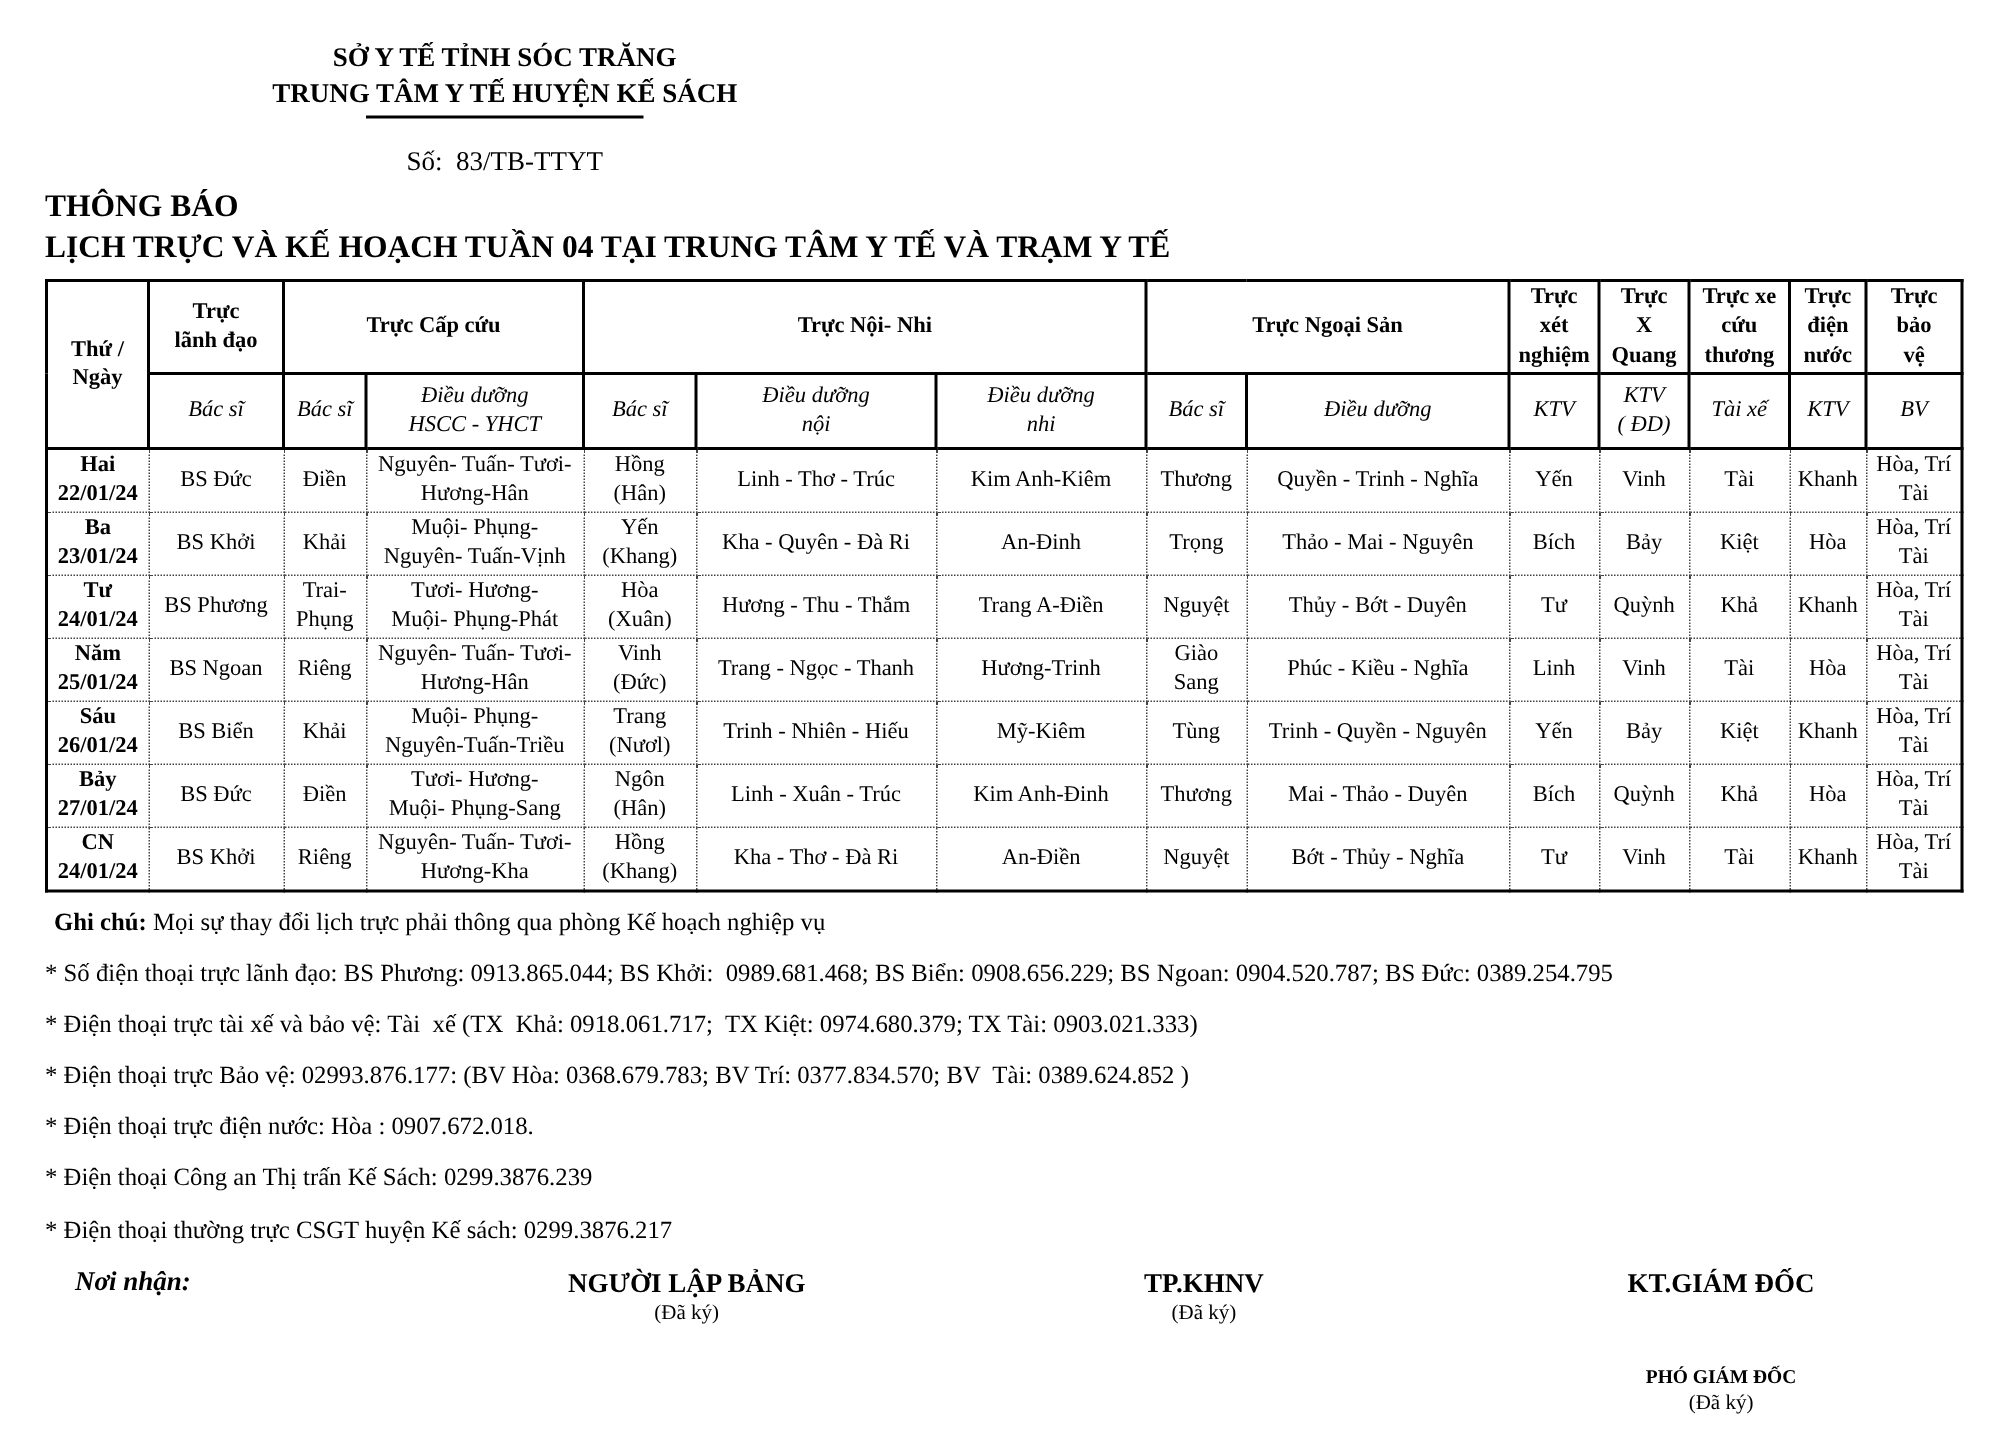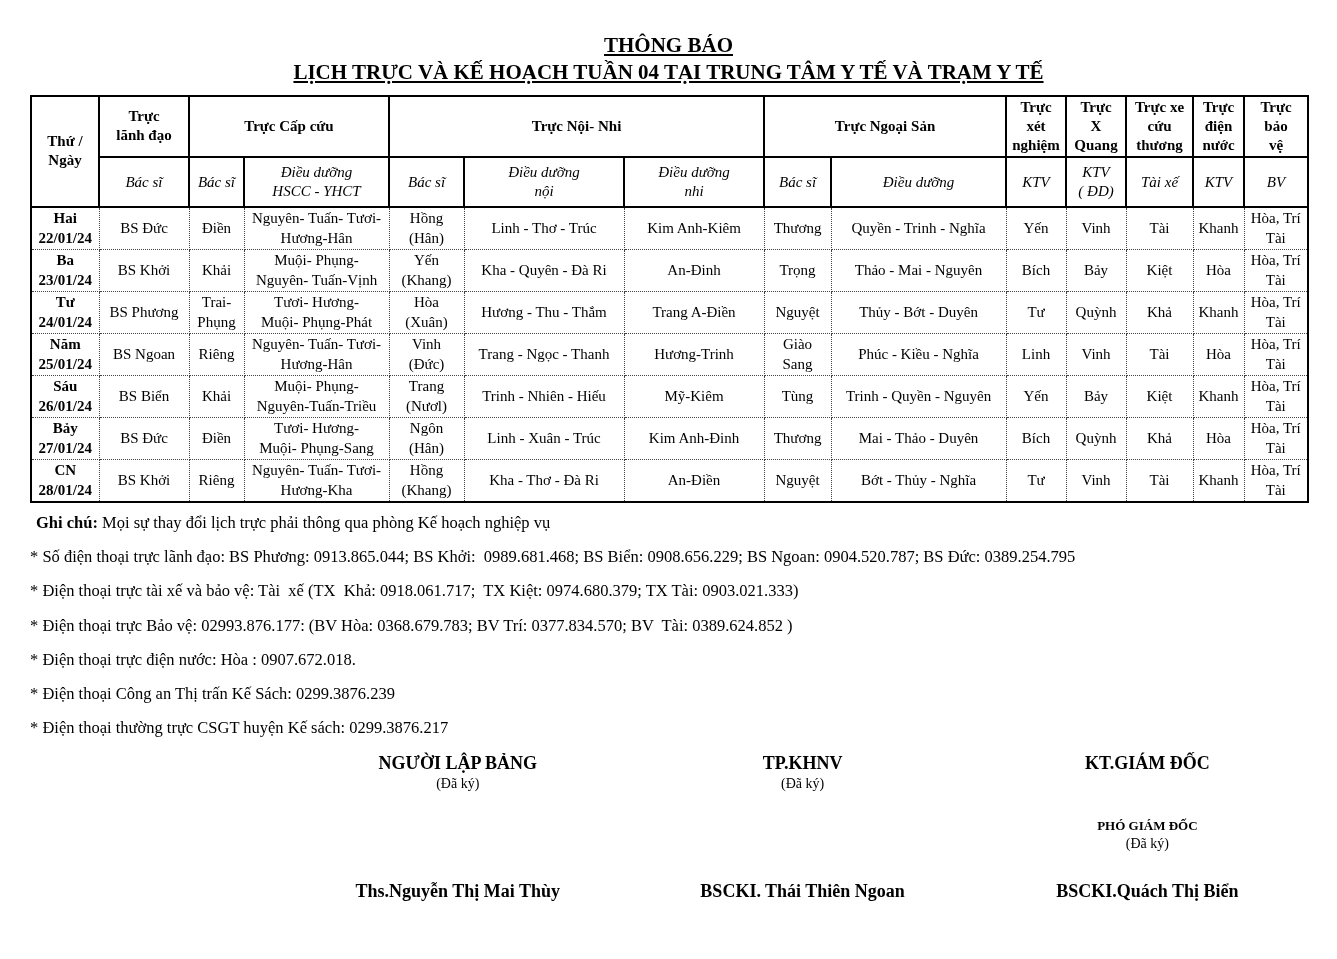--- a/index.html
+++ b/index.html
@@ -15,21 +15,21 @@
   .lh-right{width:52%;text-align:center;}
   .lh-line1{font-weight:bold;font-size:18px;line-height:1.35;}
   .lh-line2{font-weight:bold;font-size:18px;line-height:1.35;}
   .rule{height:0;border-top:2px solid #000;margin:2px auto 0 auto;}
   .rule-left{width:185px;}
   .rule-right{width:255px;}
   .doc-number{font-size:18px;margin-top:18px;white-space:pre-wrap;}
   .date-line{font-size:18px;font-style:italic;font-weight:bold;margin-top:14px;white-space:pre-wrap;}
 
   
-  .title-block{text-align:center;margin-top:6px;text-decoration:underline;}
+  .title-block{text-align:left;margin-top:6px;}
   .title1{font-weight:bold;font-size:21px;line-height:1.3;}
   .title2{font-weight:bold;font-size:21px;line-height:1.3;}
 
   
   table.schedule{
     border-collapse:collapse;table-layout:fixed;
     width:1277px;margin-top:8px;
     font-size:15px;
   }
   table.schedule th,table.schedule td{
@@ -64,20 +64,26 @@
   .sig-sub{font-weight:bold;font-size:13px;line-height:1.3;text-align:center;margin-top:43px;}
   .sig-signed{font-weight:normal;font-size:14px;line-height:1.3;text-align:center;}
   .sig-name{font-weight:bold;font-size:18px;margin-top:auto;text-align:center;}
 </style>
 </head>
 <body>
 
 <div class="page">
 
   <div class="letterhead">
+    <div class="lh-left">
+      <div class="lh-line1">SỞ Y TẾ TỈNH SÓC TRĂNG</div>
+      <div class="lh-line2">TRUNG TÂM Y TẾ HUYỆN KẾ SÁCH</div>
+      <div class="rule rule-left"></div>
+      <div class="doc-number">Số:  83/TB-TTYT</div>
+    </div>
   </div>
 
   <div class="title-block">
     <div class="title1">THÔNG BÁO</div>
     <div class="title2">LỊCH TRỰC VÀ KẾ HOẠCH TUẦN 04 TẠI TRUNG TÂM Y TẾ VÀ TRẠM Y TẾ</div>
   </div>
 
   <table class="schedule">
     <colgroup>
       <col style="width:68px">
@@ -258,21 +264,21 @@
           <td>Mai - Thảo - Duyên</td>
           <td>Bích</td>
           <td>Quỳnh</td>
           <td>Khả</td>
           <td>Hòa</td>
           <td>Hòa, Trí
 Tài</td>
         </tr>
         <tr>
           <td>CN
-28/01/24</td>
+24/01/24</td>
           <td>BS Khởi</td>
           <td>Riêng</td>
           <td>Nguyên- Tuấn- Tươi-
 Hương-Kha</td>
           <td>Hồng
 (Khang)</td>
           <td>Kha - Thơ - Đà Ri</td>
           <td>An-Điền</td>
           <td>Nguyệt</td>
           <td>Bớt - Thủy - Nghĩa</td>
@@ -293,20 +299,21 @@
         <div class="note-line">* Điện thoại trực tài xế và bảo vệ: Tài  xế (TX  Khả: 0918.061.717;  TX Kiệt: 0974.680.379; TX Tài: 0903.021.333)</div>
         <div class="note-line">* Điện thoại trực Bảo vệ: 02993.876.177: (BV Hòa: 0368.679.783; BV Trí: 0377.834.570; BV  Tài: 0389.624.852 )</div>
         <div class="note-line">* Điện thoại trực điện nước: Hòa : 0907.672.018.</div>
         <div class="note-line">* Điện thoại Công an Thị trấn Kế Sách: 0299.3876.239</div>
         <div class="note-line">* Điện thoại thường trực CSGT huyện Kế sách: 0299.3876.217</div>
       </div>
   </div>
 
   <div class="signatures">
     <div class="recipients">
+      <div class="recip-title">Nơi nhận:</div>
     </div>
     <div class="sig-block sig-1">
       <div class="sig-title">NGƯỜI LẬP BẢNG</div>
       <div class="sig-signed">(Đã ký)</div>
       <div class="sig-name">Ths.Nguyễn Thị Mai Thùy</div>
     </div>
     <div class="sig-block sig-2">
       <div class="sig-title">TP.KHNV</div>
       <div class="sig-signed">(Đã ký)</div>
       <div class="sig-name">BSCKI. Thái Thiên Ngoan</div>

